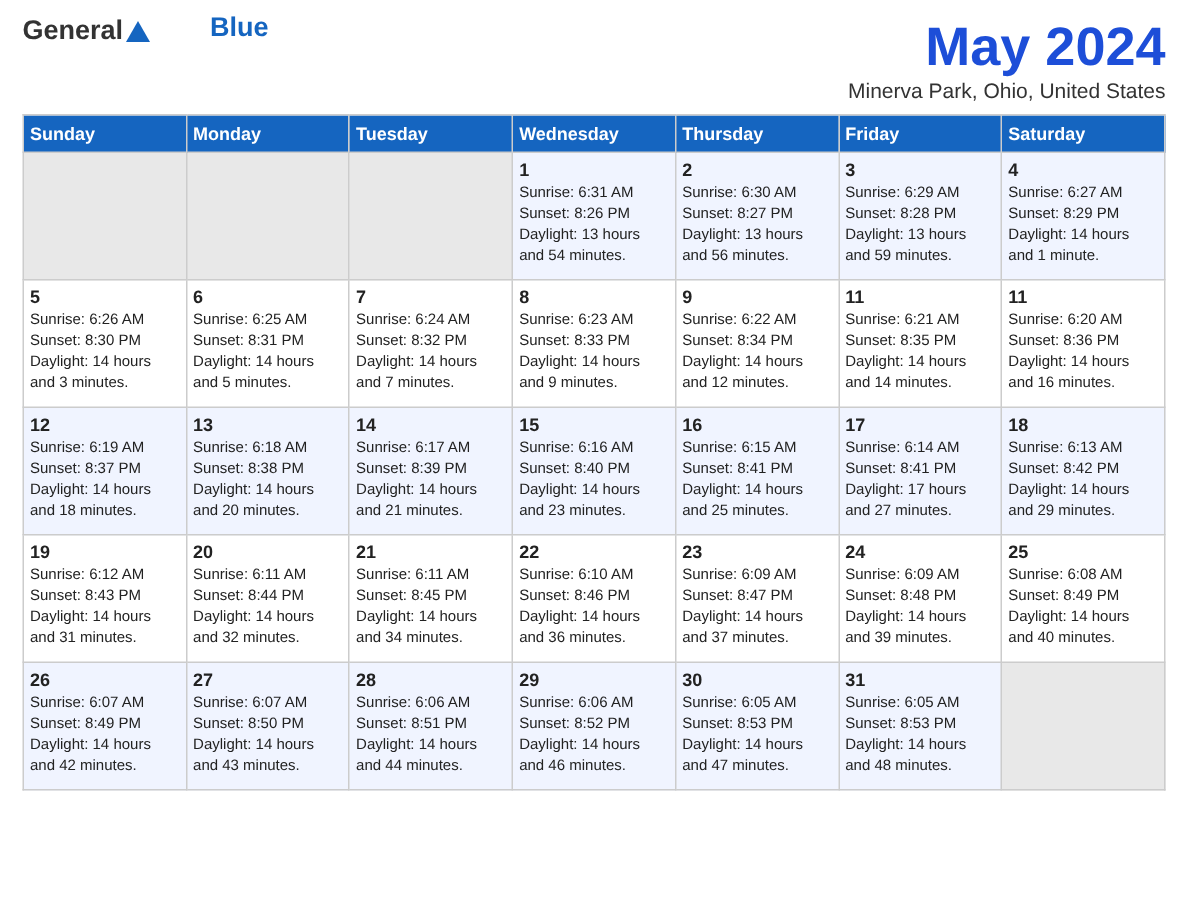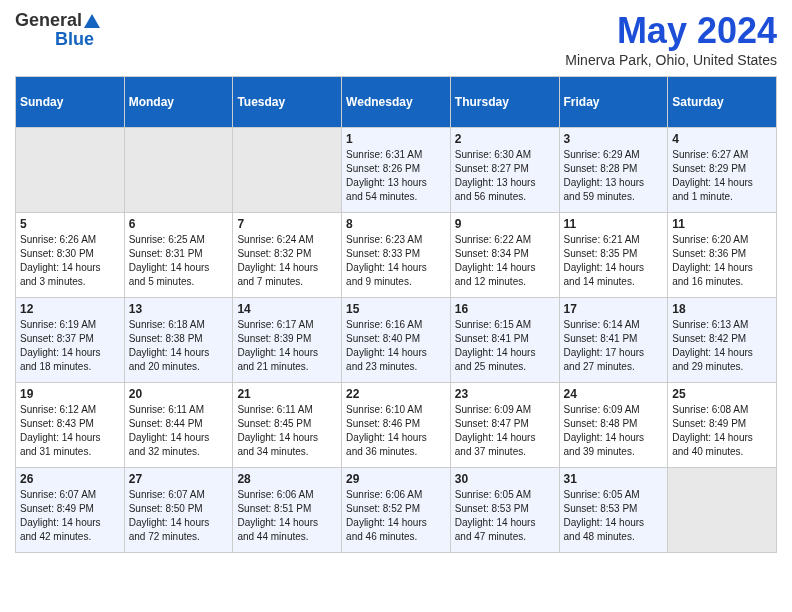--- a/index.html
+++ b/index.html
@@ -11,21 +11,21 @@
       padding: 10px 15px;
     }
     .header {
       display: flex;
       justify-content: space-between;
       align-items: flex-start;
       margin-bottom: 8px;
     }
     .logo {
       display: flex;
-      flex-direction: column;
+      flex-direction: row;
       align-items: flex-start;
     }
     .logo-general { color: #333; }
     .logo-blue { color: #1565c0; margin-left: 40px; }
     .logo-triangle {
       width: 0; height: 0;
       border-left: 8px solid transparent;
       border-right: 8px solid transparent;
       border-bottom: 14px solid #1565c0;
       display: inline-block;
@@ -51,21 +51,21 @@
     table {
       width: 100%;
       border-collapse: collapse;
       table-layout: fixed;
     }
     thead tr th {
       background-color: #1565c0;
       color: #fff;
       font-size: 12px;
       font-weight: bold;
-      padding: 18px 4px;
+      padding: 5px 4px;
       text-align: left;
       border: 1px solid #ccc;
     }
     tbody tr td {
       border: 1px solid #ccc;
       vertical-align: top;
       padding: 4px 4px;
       font-size: 10.5px;
       color: #222;
       height: 85px;
@@ -338,21 +338,21 @@
           <span>Sunrise: 6:07 AM</span><br>
           <span>Sunset: 8:49 PM</span><br>
           <span>Daylight: 14 hours and 42 minutes.</span>
         </div>
         </td>
         <td>
           <span class="day-number">27</span>
         <div class="cell-content">
           <span>Sunrise: 6:07 AM</span><br>
           <span>Sunset: 8:50 PM</span><br>
-          <span>Daylight: 14 hours and 72 minutes.</span>
+          <span>Daylight: 14 hours and 43 minutes.</span>
         </div>
         </td>
         <td>
           <span class="day-number">28</span>
         <div class="cell-content">
           <span>Sunrise: 6:06 AM</span><br>
           <span>Sunset: 8:51 PM</span><br>
           <span>Daylight: 14 hours and 44 minutes.</span>
         </div>
         </td>

